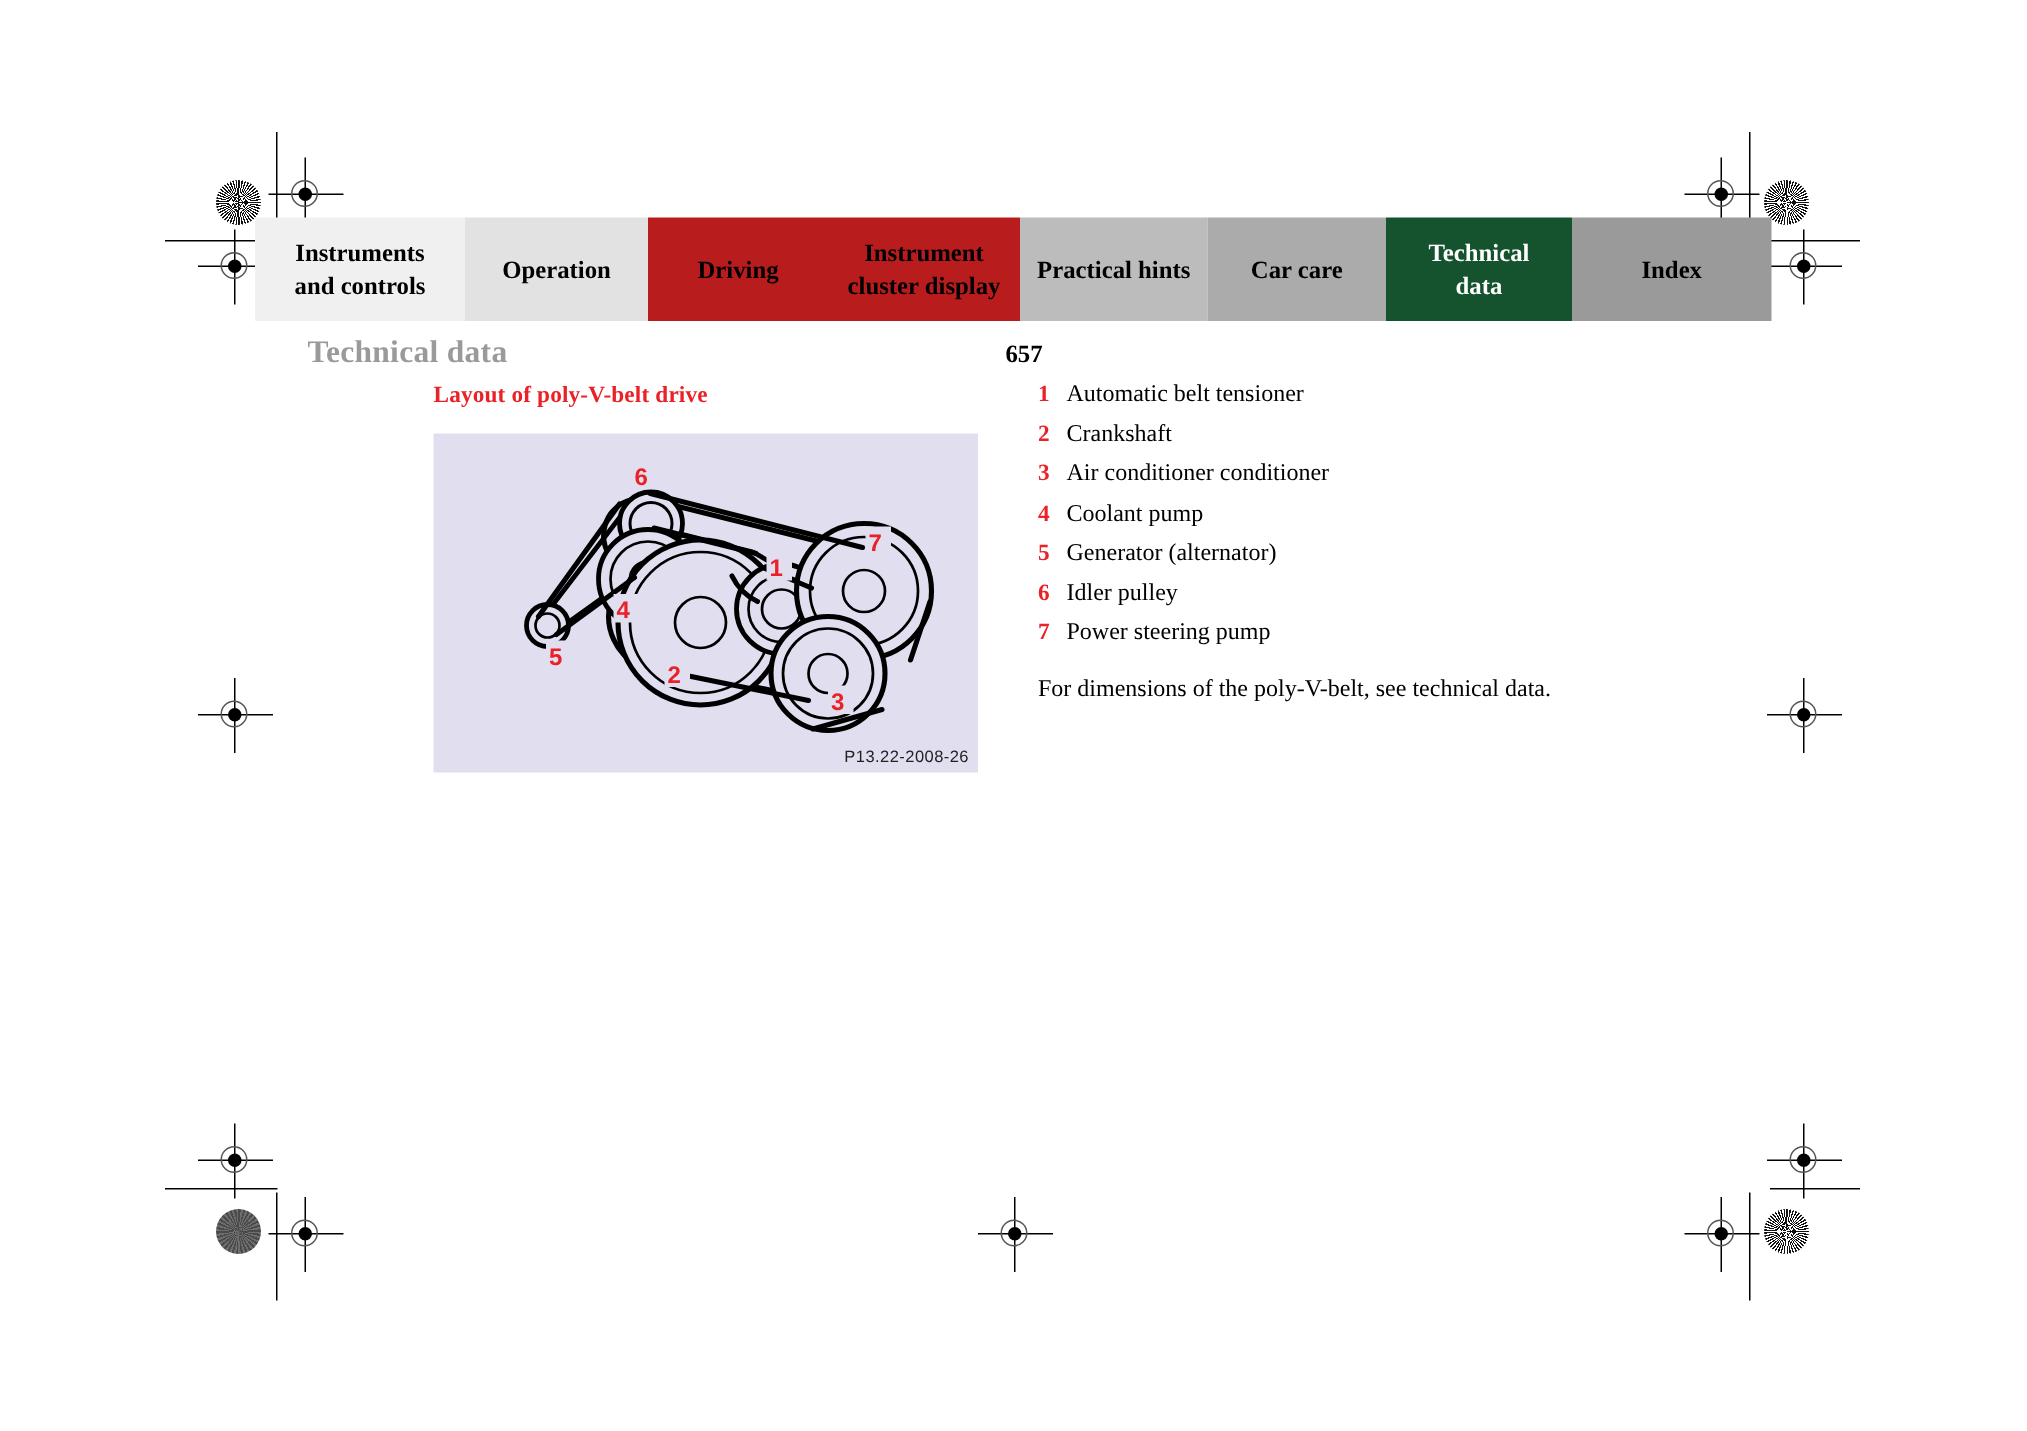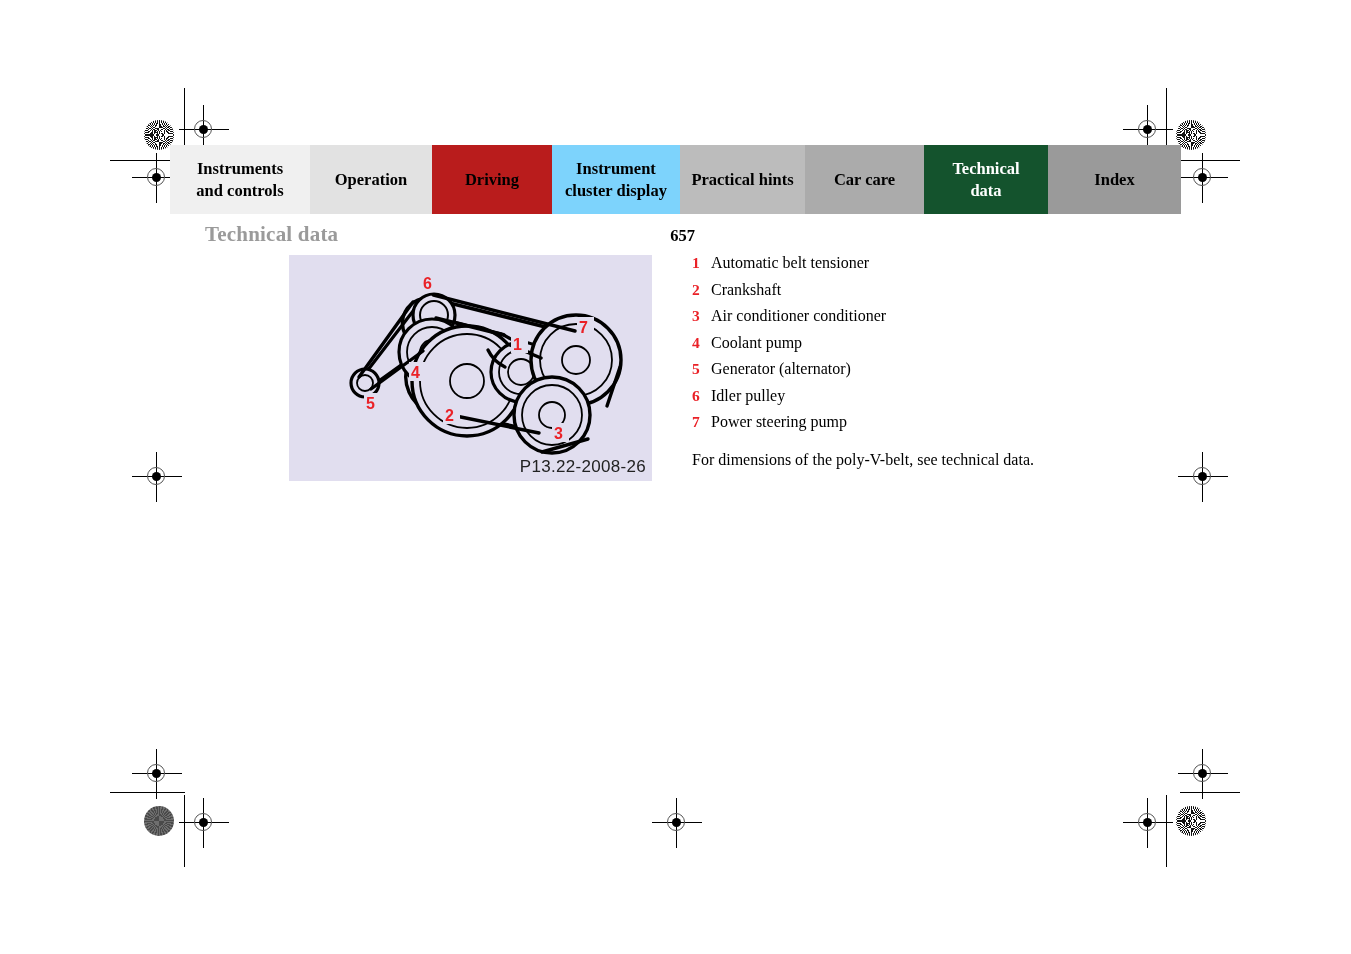--- a/index.html
+++ b/index.html
@@ -112,21 +112,21 @@
     width: 363px;
     height: 226px;
     background: #e1deef;
   }
   #figure svg { display: block; }
   #fig-caption {
     position: absolute;
     right: 6px;
     bottom: 4px;
     font-family: "Liberation Sans", sans-serif;
-    font-size: 17px;
+    font-size: 11px;
     color: #222;
     letter-spacing: .3px;
   }
 
   
   #rightcol {
     position: absolute;
     left: 692px; top: 254px;
     width: 430px;
   }
@@ -242,21 +242,21 @@
 <div id="tabbar">
     <div class="tab" style="background: rgb(240, 240, 240); width: 140px; flex: 0 0 140px;">
       <span>Instruments<br>and controls</span>
     </div>
     <div class="tab" style="background: rgb(226, 226, 226); width: 122px; flex: 0 0 122px;">
       <span>Operation</span>
     </div>
     <div class="tab" style="background: #b91c1c; width: 120px; flex: 0 0 120px;">
       <span>Driving</span>
     </div>
-    <div class="tab" style="background: #7dd3fc; width: 128px; flex: 0 0 128px;">
+    <div class="tab" style="background: #b91c1c; width: 128px; flex: 0 0 128px;">
       <span>Instrument<br>cluster display</span>
     </div>
     <div class="tab" style="background: rgb(188, 188, 188); width: 125px; flex: 0 0 125px;">
       <span>Practical hints</span>
     </div>
     <div class="tab" style="background: rgb(171, 171, 171); width: 119px; flex: 0 0 119px; text-align: center;">
       <span>Car care</span>
     </div>
     <div class="tab active" style="background: #14532d; width: 124px; flex: 0 0 124px;">
       <span>Technical<br>data</span>
@@ -265,20 +265,21 @@
       <span>Index</span>
     </div>
   </div>
 
 <div id="runhead">
   <div class="sectionname">Technical data</div>
   <div class="pageno">657</div>
 </div>
 
 <div id="leftcol">
+  <h2 id="fig-title">Layout of poly-V-belt drive</h2>
 
   <div id="figure">
     <svg width="363" height="226" viewBox="0 0 363 226">
       <g fill="none" stroke="#000" stroke-width="3.4" stroke-linejoin="round">
 
         <path d="M 144.5 44
                  L 284.5 79
                  A 36 36 0 0 1 288 126
                  L 278 154
                  A 28 28 0 0 1 248 176

